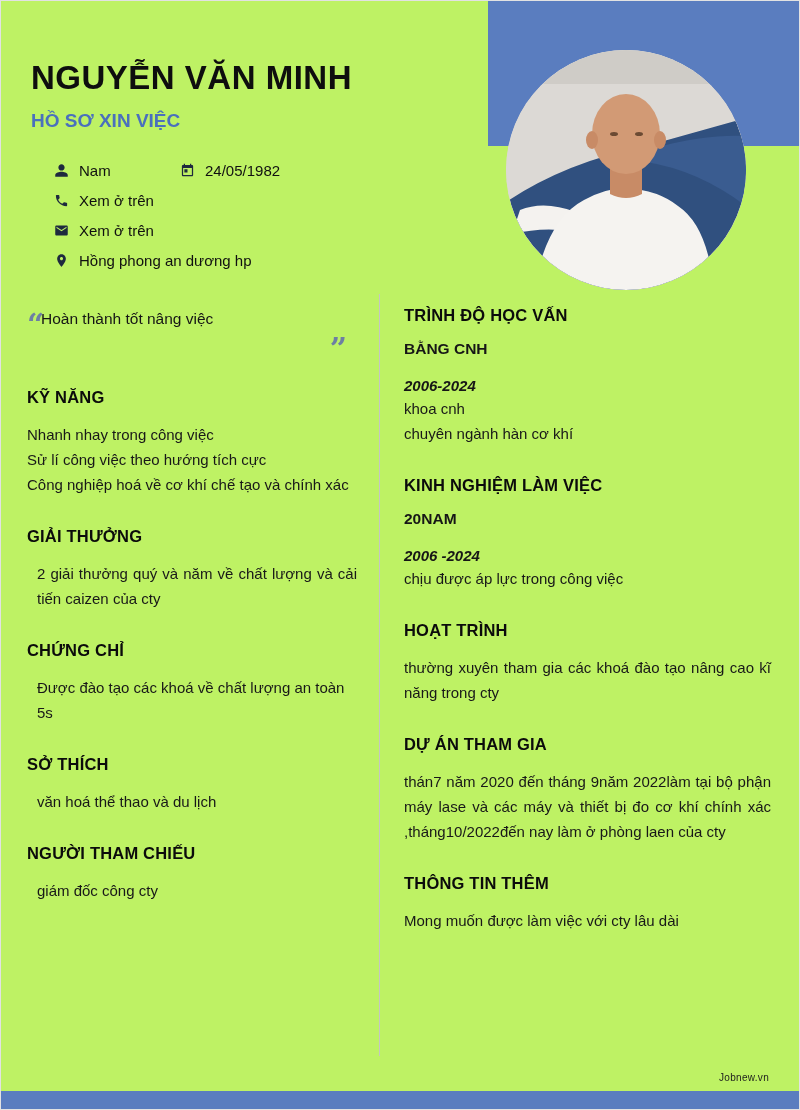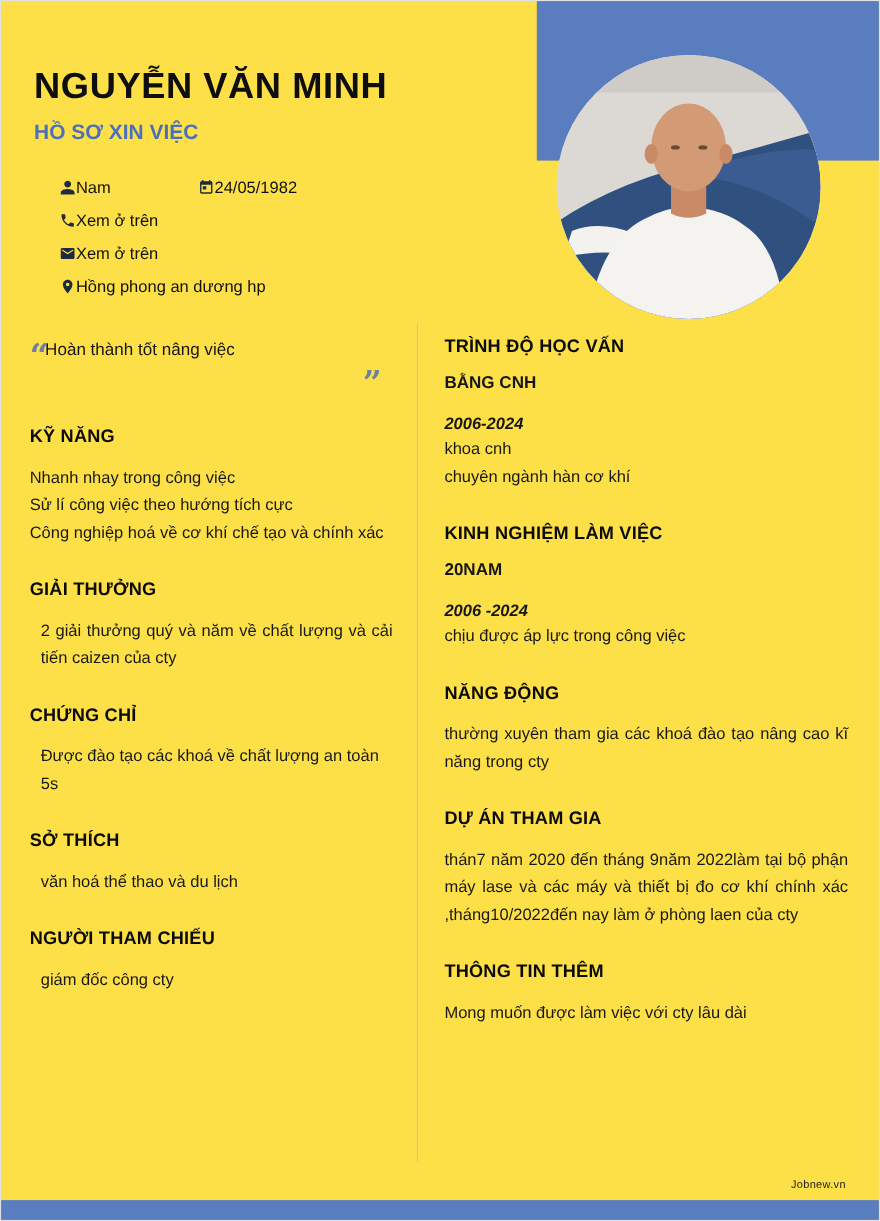--- a/index.html
+++ b/index.html
@@ -3,35 +3,35 @@
 <meta charset="utf-8">
 <style>
   * { margin:0; padding:0; box-sizing:border-box; }
   html,body { width:800px; }
   body {
     font-family:"Liberation Sans","DejaVu Sans",sans-serif;
     background:#ffffff; color:#161616;
   }
   .page {
     position:relative; width:800px; height:1110px;
-    background:#fde047; border:1px solid #e2e2e2; overflow:hidden;
+    background:#bef264; border:1px solid #e2e2e2; overflow:hidden;
   }
 
   
   .banner { position:absolute; top:0; left:487px; right:0; height:145px; background:var(--accent,#5a7dbf); }
   .photo  { position:absolute; top:49px; left:505px; width:240px; height:240px; border-radius:50%; overflow:hidden; background:#dbd8d4; }
   .photo svg { display:block; }
 
   .hdr { position:absolute; left:30px; top:58px; }
   .name { font-size:33px; font-weight:700; letter-spacing:.5px; color:#0e0e0e; }
   .subtitle { margin-top:13px; font-size:19px; font-weight:700; color:var(--subtitle,#4a70bd); }
 
   .info { position:absolute; left:52px; top:154px; width:440px; font-size:15px; color:#101010; }
   .info-row { display:flex; align-items:center; height:30px; }
-  .info-item { display:flex; align-items:center; }
+  .info-item { display:flex; align-items:center; gap:10px; }
   .info-item.first { width:126px; }
   .icon { display:inline-flex; width:16px; justify-content:center; }
   .icon svg { display:block; }
 
   
   .cols { position:absolute; top:293px; left:26px; right:28px; display:flex; align-items:flex-start; }
   .col-left { width:330px; }
   .vdiv { width:1px; height:762px; background:var(--divider,#c4c4c4); margin-left:22px; }
   .col-right { flex:1; margin-left:24px; }
 
@@ -193,21 +193,21 @@
       </section>
 
       <section>
         <h3 class="sec">KINH NGHIỆM LÀM VIỆC</h3>
         <div class="edu-degree">20NAM</div>
         <div class="period">2006 -2024</div>
         <div class="body-text">chịu được áp lực trong công việc</div>
       </section>
 
       <section>
-        <h3 class="sec">NĂNG ĐỘNG</h3>
+        <h3 class="sec">HOẠT TRÌNH</h3>
         <div class="body-text just">thường xuyên tham gia các khoá đào tạo nâng cao kĩ năng trong cty</div>
       </section>
 
       <section>
         <h3 class="sec">DỰ ÁN THAM GIA</h3>
         <div class="body-text just">thán7 năm 2020 đến tháng 9năm 2022làm tại bộ phận máy lase và các máy và thiết bị đo cơ khí chính xác ,tháng10/2022đến nay làm ở phòng laen  của cty</div>
       </section>
 
       <section>
         <h3 class="sec">THÔNG TIN THÊM</h3>

